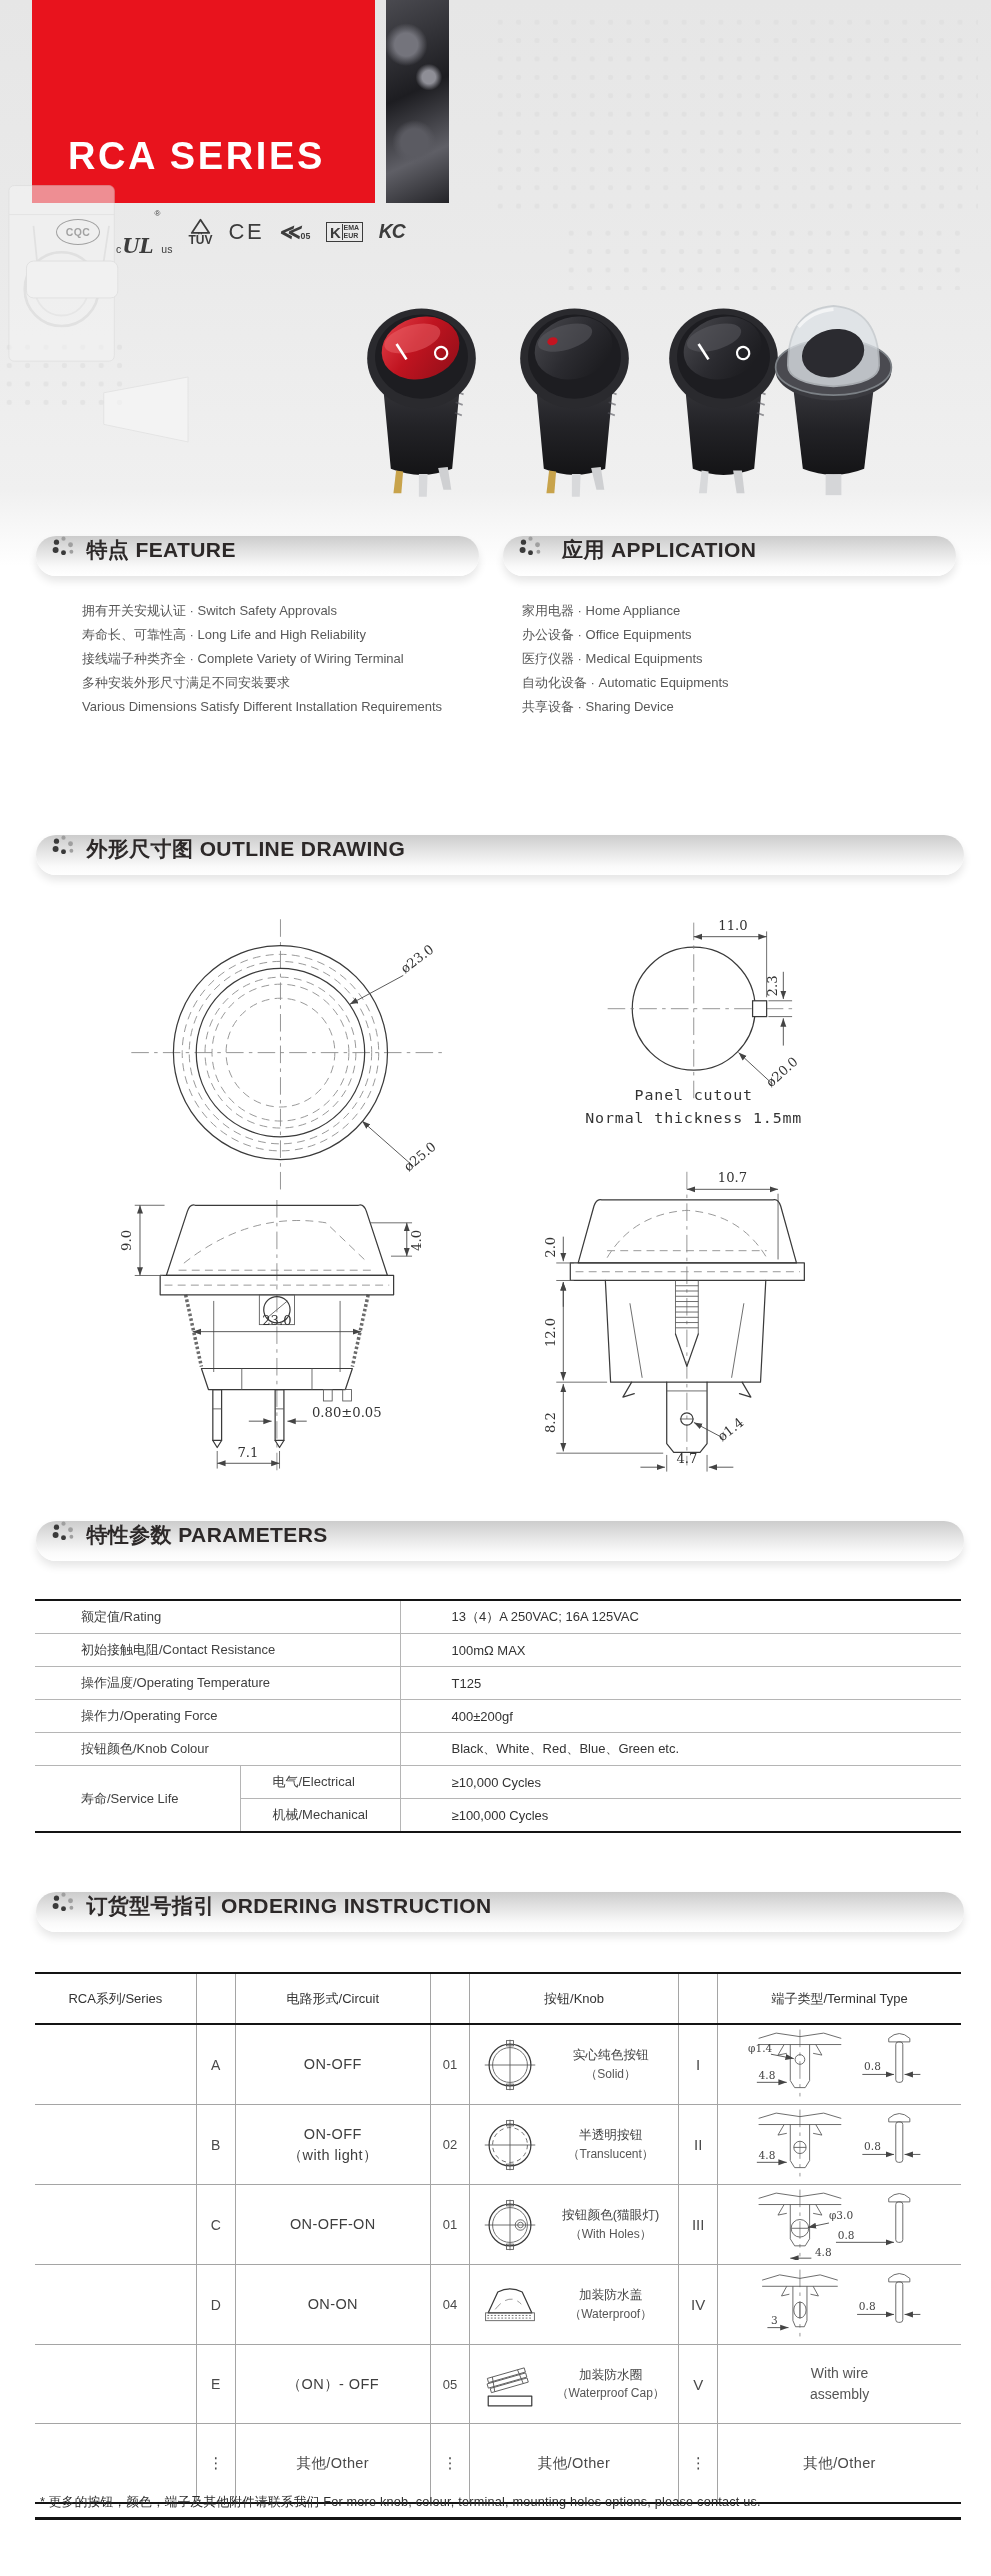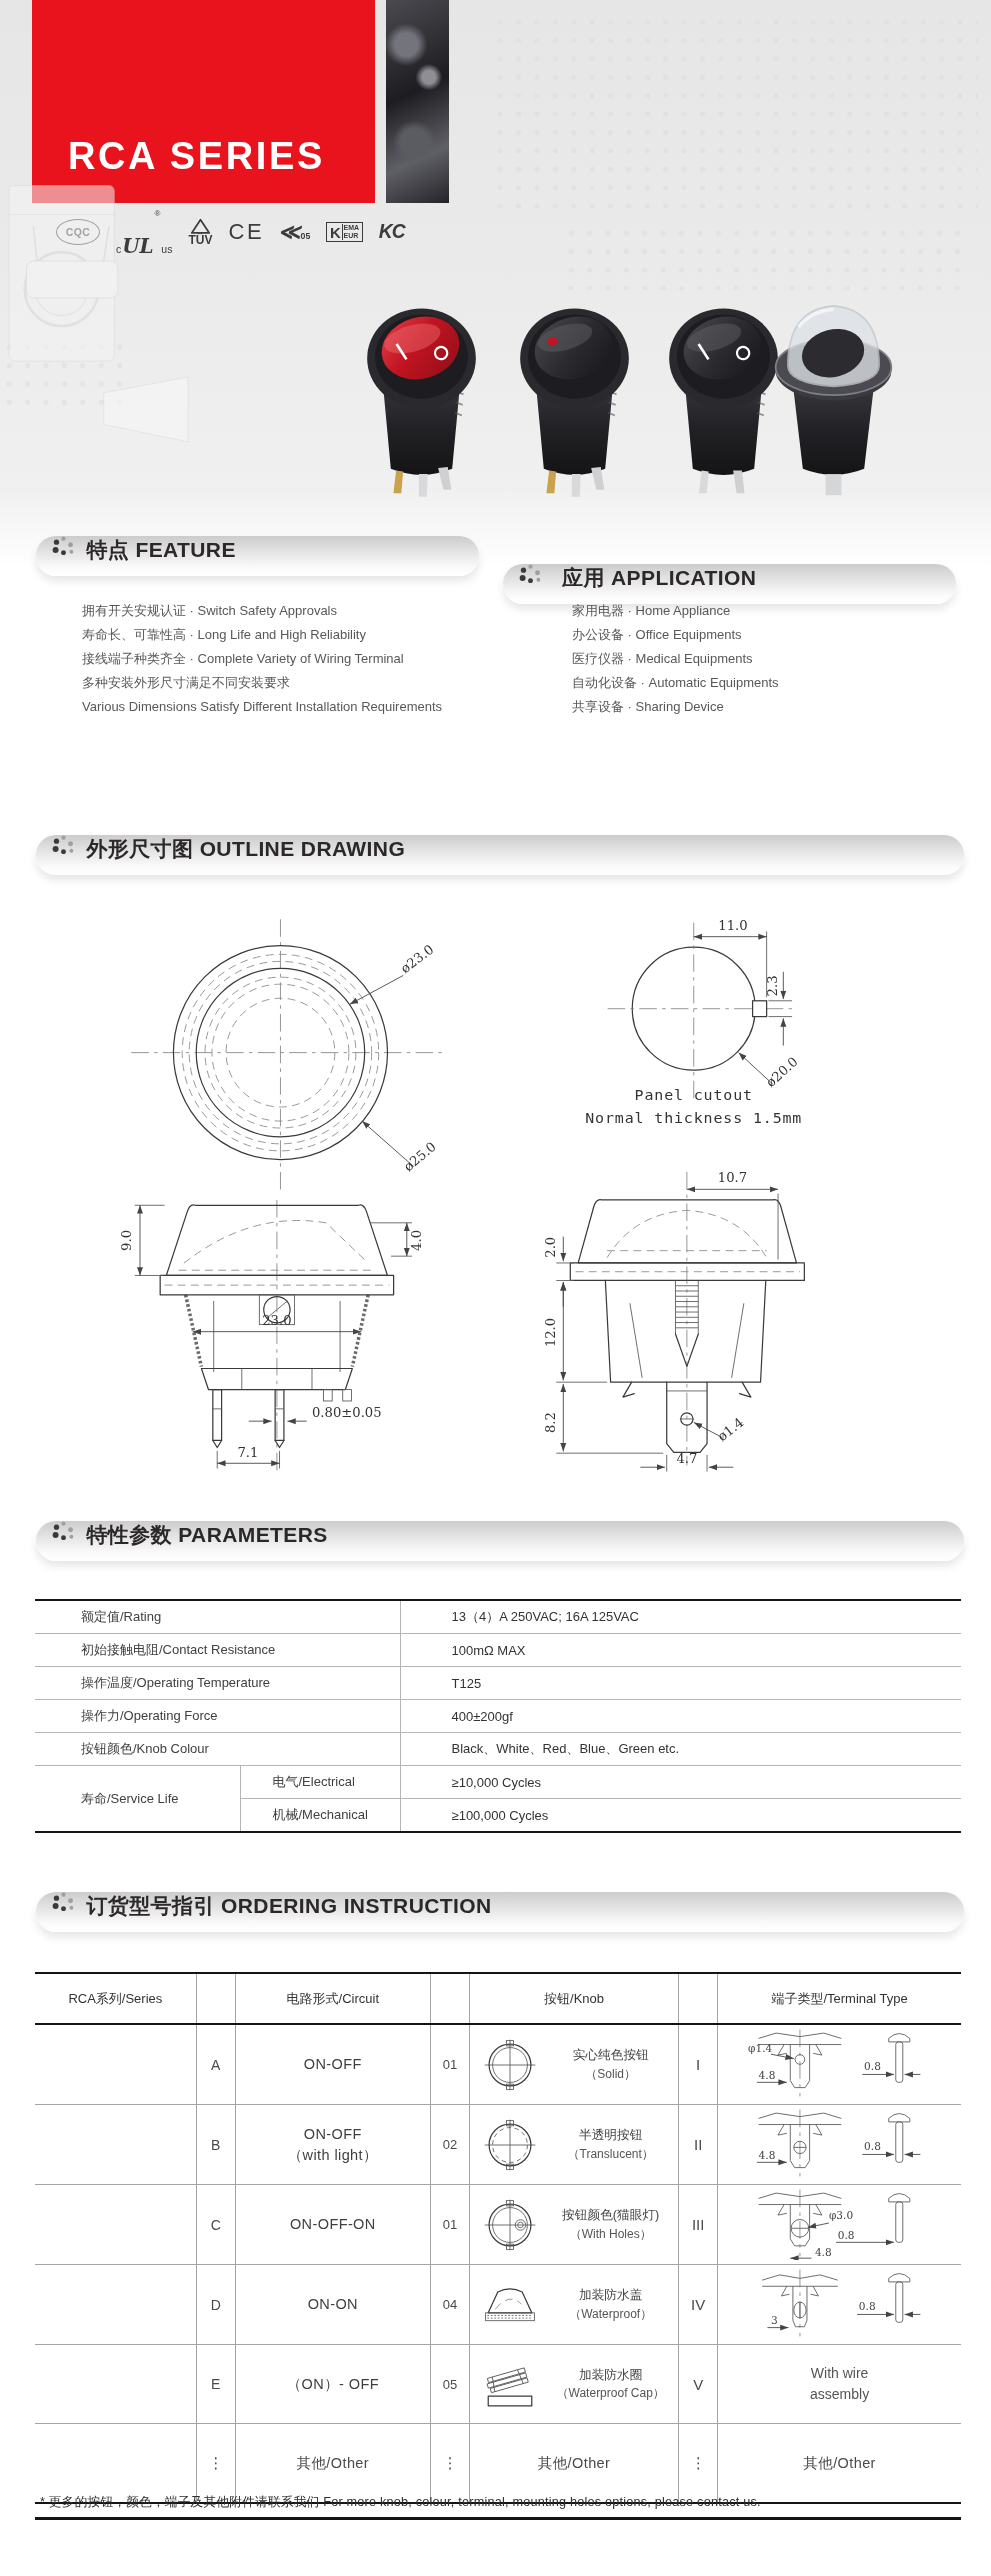--- a/index.html
+++ b/index.html
@@ -224,32 +224,32 @@
     <span class="lbl">特点 FEATURE</span>
   </div>
   <div class="list" style="left:82px;top:599px;">
     <div>拥有开关安规认证 · Switch Safety Approvals</div>
     <div>寿命长、可靠性高 · Long Life and High Reliability</div>
     <div>接线端子种类齐全 · Complete Variety of Wiring Terminal</div>
     <div>多种安装外形尺寸满足不同安装要求</div>
     <div>Various Dimensions Satisfy Different Installation Requirements</div>
   </div>
 
-  <div class="pill" style="left:503px;top:564px;width:437px;gap:20px;">
+  <div class="pill" style="left:503px;top:536px;width:437px;gap:20px;">
     <svg width="23" height="19.3" viewBox="0 0 26 22">
       <circle cx="5" cy="7" r="3" fill="#3a3a3a"></circle>
         <circle cx="4" cy="16" r="3.4" fill="#3a3a3a"></circle>
         <circle cx="13" cy="19" r="2.8" fill="#3a3a3a"></circle>
       <circle cx="13" cy="3" r="2.4" fill="#9f9f9f"></circle>
         <circle cx="21" cy="10" r="2.8" fill="#9f9f9f"></circle>
         <circle cx="22" cy="18" r="2.2" fill="#9f9f9f"></circle>
     </svg>
     <span class="lbl">应用 APPLICATION</span>
   </div>
-  <div class="list" style="left:572px;top:599px;">
+  <div class="list" style="left:522px;top:599px;">
     <div>家用电器 · Home Appliance</div>
     <div>办公设备 · Office Equipments</div>
     <div>医疗仪器 · Medical Equipments</div>
     <div>自动化设备 · Automatic Equipments</div>
     <div>共享设备 · Sharing Device</div>
   </div>
 
   <div class="pill" style="left:36px;top:835px;width:912px;">
     <svg width="23" height="19.3" viewBox="0 0 26 22">
       <circle cx="5" cy="7" r="3" fill="#3a3a3a"></circle>

